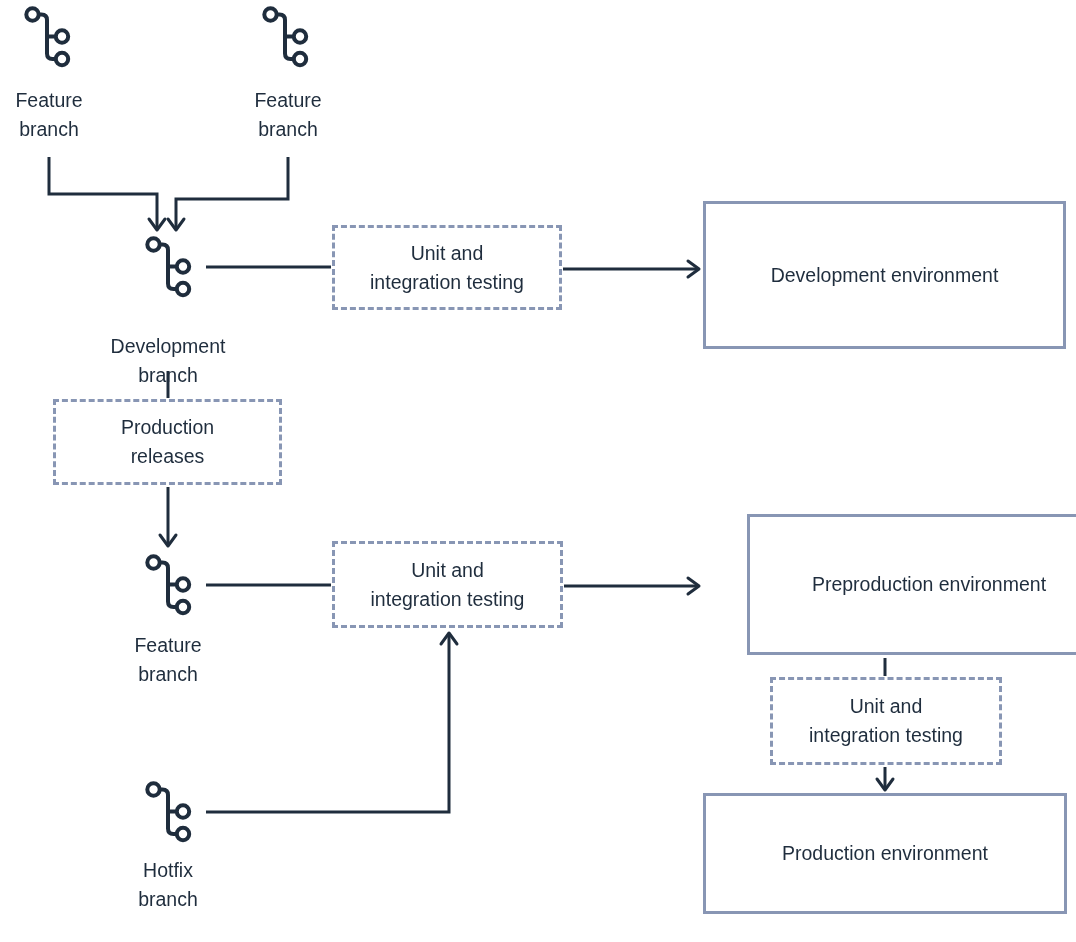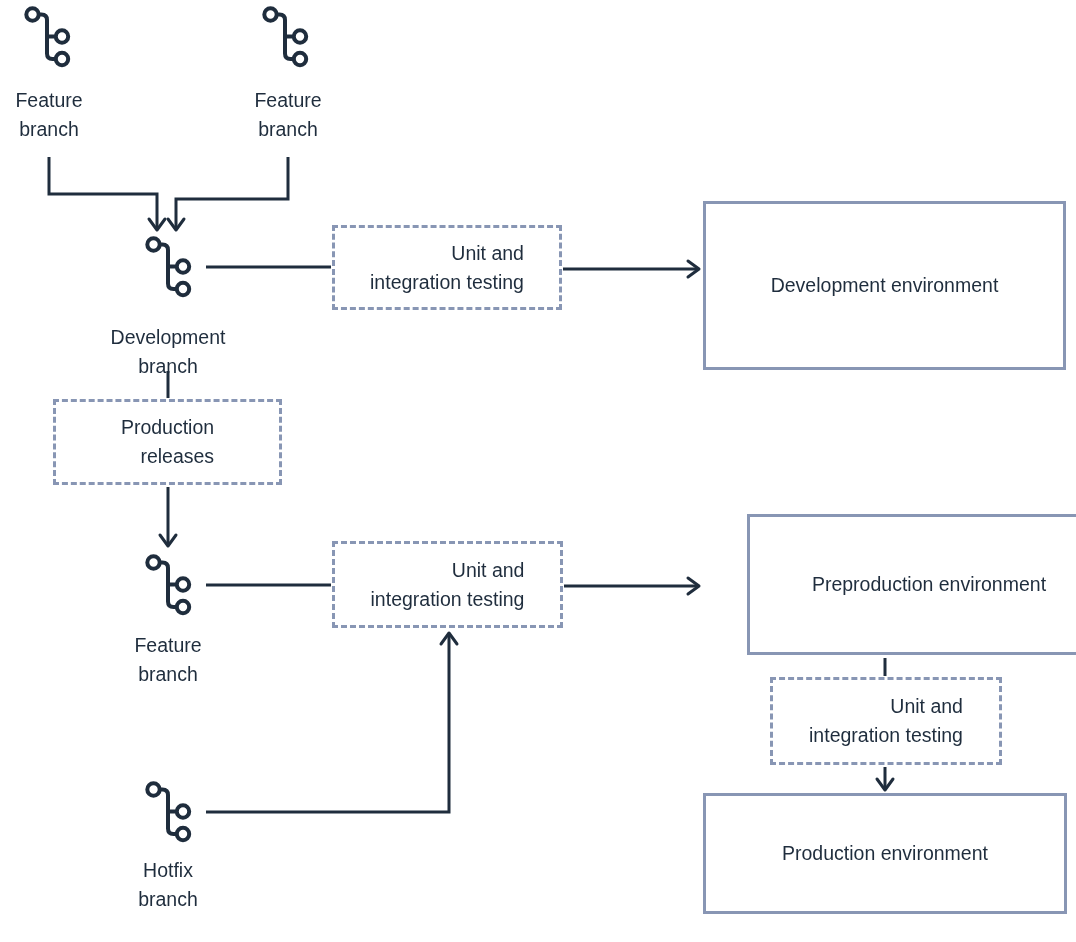--- a/index.html
+++ b/index.html
@@ -46,21 +46,21 @@
     display: flex;
     align-items: center;
     justify-content: center;
     text-align: center;
     background: var(--background);
     color: var(--ink);
     font-size: 19.5px;
     line-height: 29px;
     white-space: pre-line;
   }
-  .box.dashed { border: 3px dashed var(--box-border); text-align: right; }
+  .box.dashed { border: 3px dashed var(--box-border); }
   .box.solid  { border: 3px solid  var(--box-border); }
   .label {
     position: absolute;
     width: 170px;
     text-align: center;
     color: var(--ink);
     font-size: 19.5px;
     line-height: 29px;
     white-space: pre-line;
   }
@@ -116,33 +116,33 @@
     <path class="head" d="M877 779 L885 790 L893 779"></path>
 
     <path class="shaft" d="M206 812 H449 V634"></path>
     <path class="head" d="M441 644 L449 633 L457 644"></path>
   </svg>
 
   <div class="label" style="left:-36px; top:86px;">Feature
 branch</div>
   <div class="label" style="left:203px; top:86px;">Feature
 branch</div>
-  <div class="label" style="left:83px;  top:323px;">Development
+  <div class="label" style="left:83px;  top:332px;">Development
 branch</div>
   <div class="label" style="left:83px;  top:631px;">Feature
 branch</div>
   <div class="label" style="left:83px;  top:856px;">Hotfix
 branch</div>
 
   <div class="box dashed" style="left:332px; top:225px; width:230px; height:85px;">Unit and
 integration testing</div>
   <div class="box dashed" style="left:53px; top:399px; width:229px; height:86px;">Production
 releases</div>
   <div class="box dashed" style="left:332px; top:541px; width:231px; height:87px;">Unit and
 integration testing</div>
   <div class="box dashed" style="left:770px; top:677px; width:232px; height:88px;">Unit and
 integration testing</div>
 
-  <div class="box solid" style="left:703px; top:201px; width:363px; height:169px;">Development environment</div>
+  <div class="box solid" style="left:703px; top:201px; width:363px; height:148px;">Development environment</div>
   <div class="box solid" style="left:703px; top:514px; width:364px; height:141px;margin-left:44px;">Preproduction environment</div>
   <div class="box solid" style="left:703px; top:793px; width:364px; height:121px;">Production environment</div>
 
 </div>
 
 </body></html>

